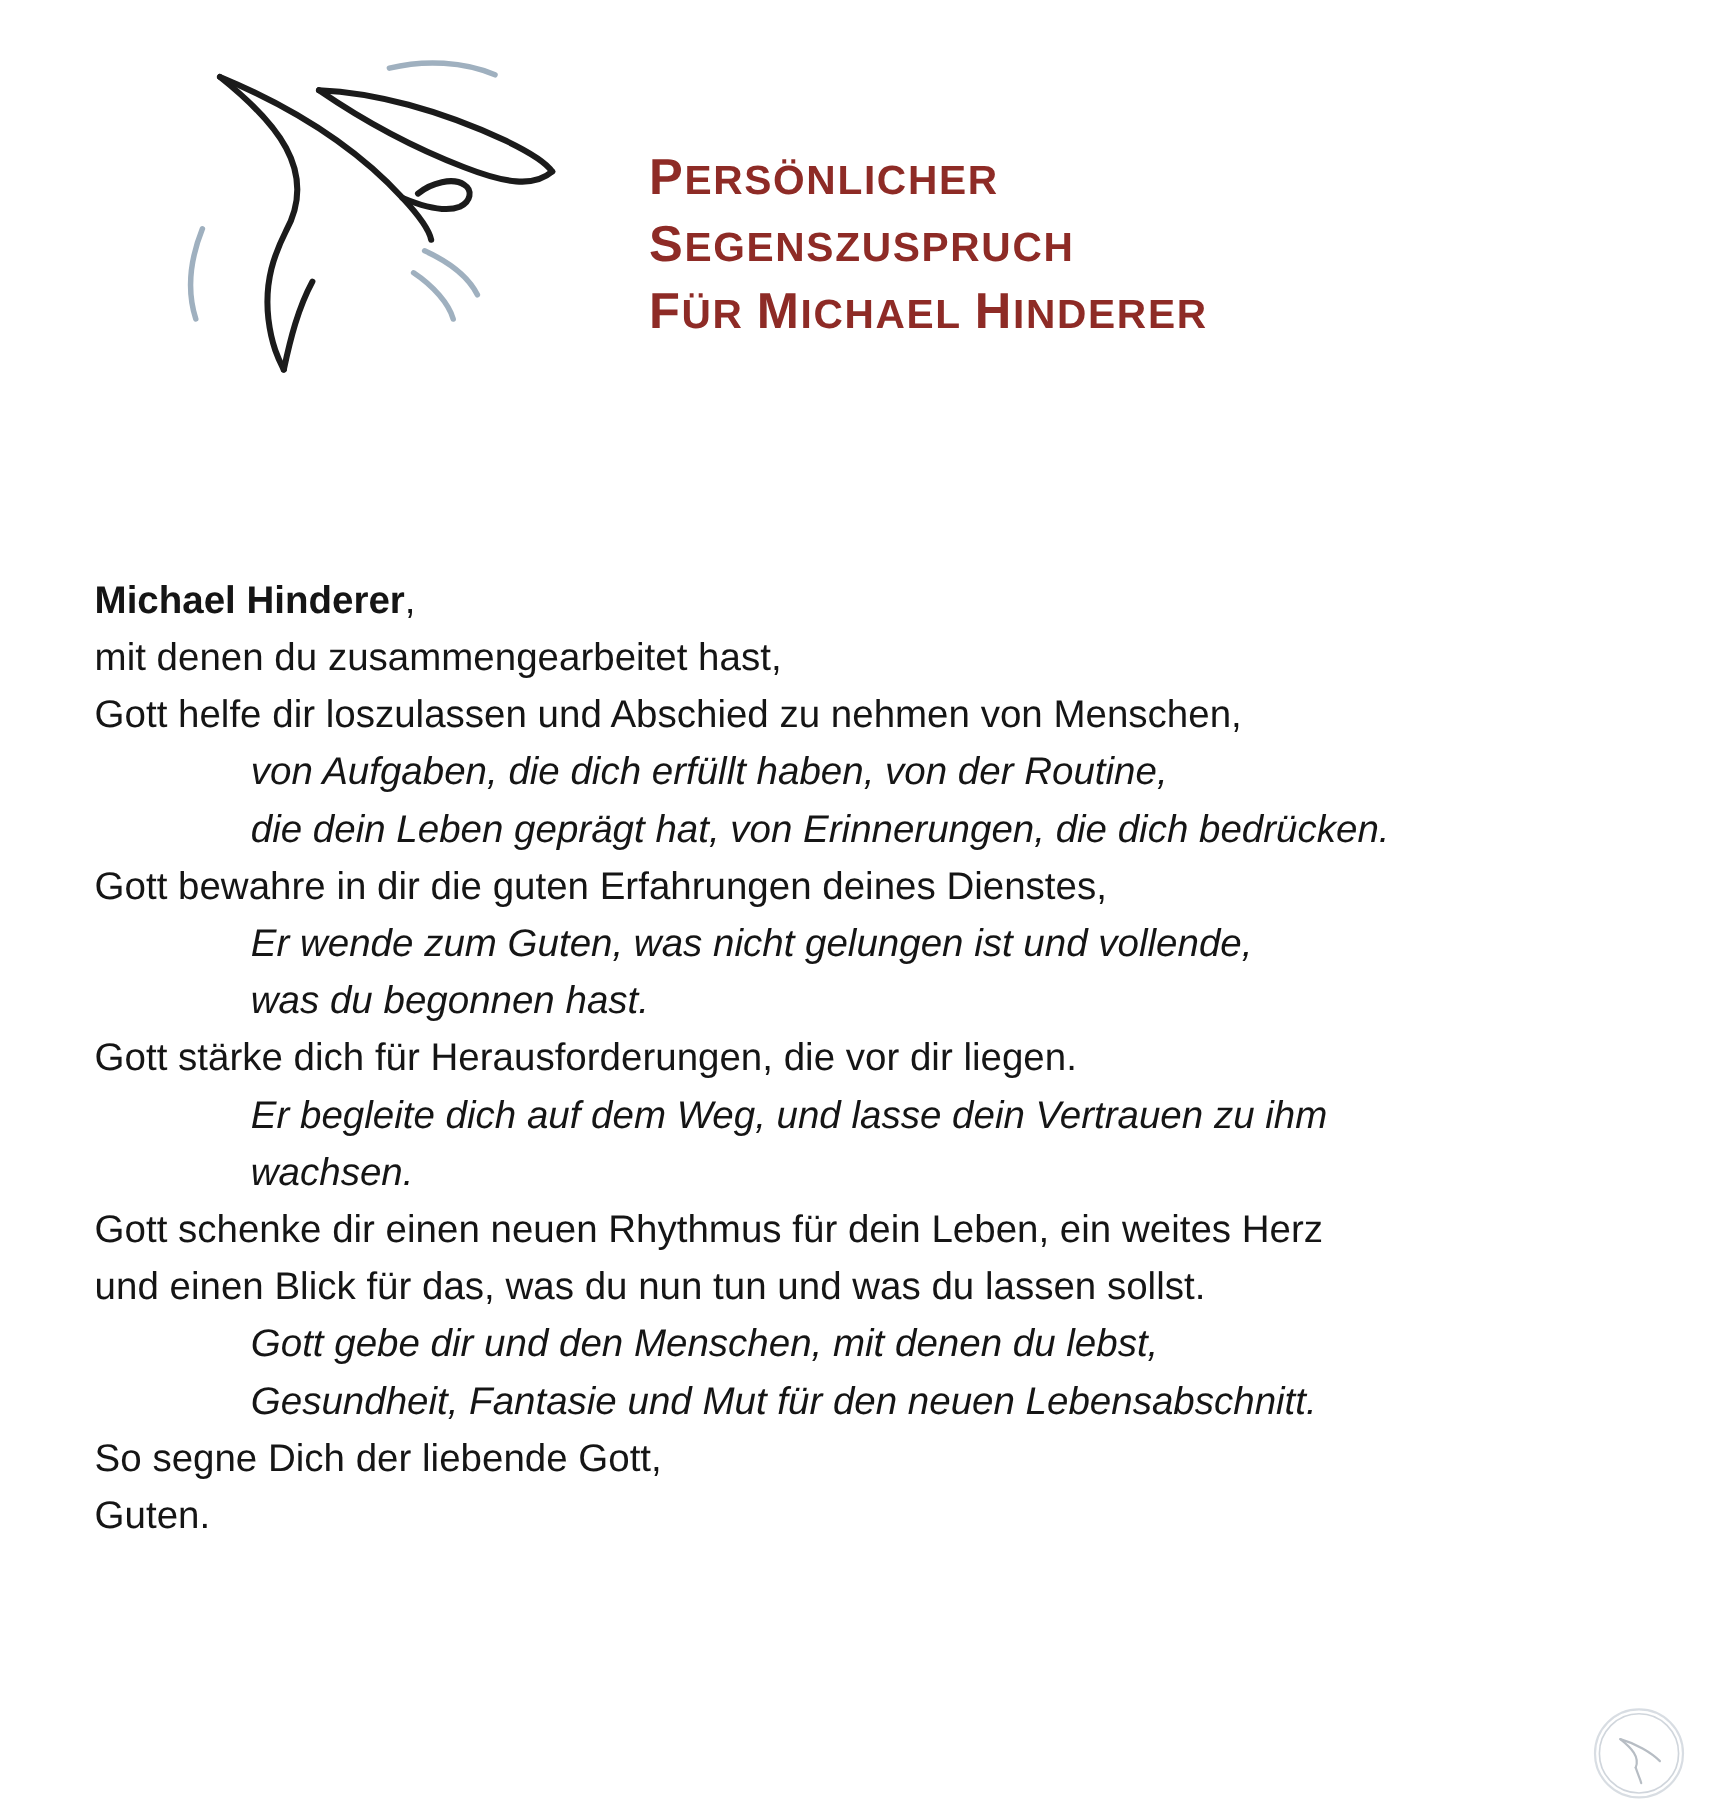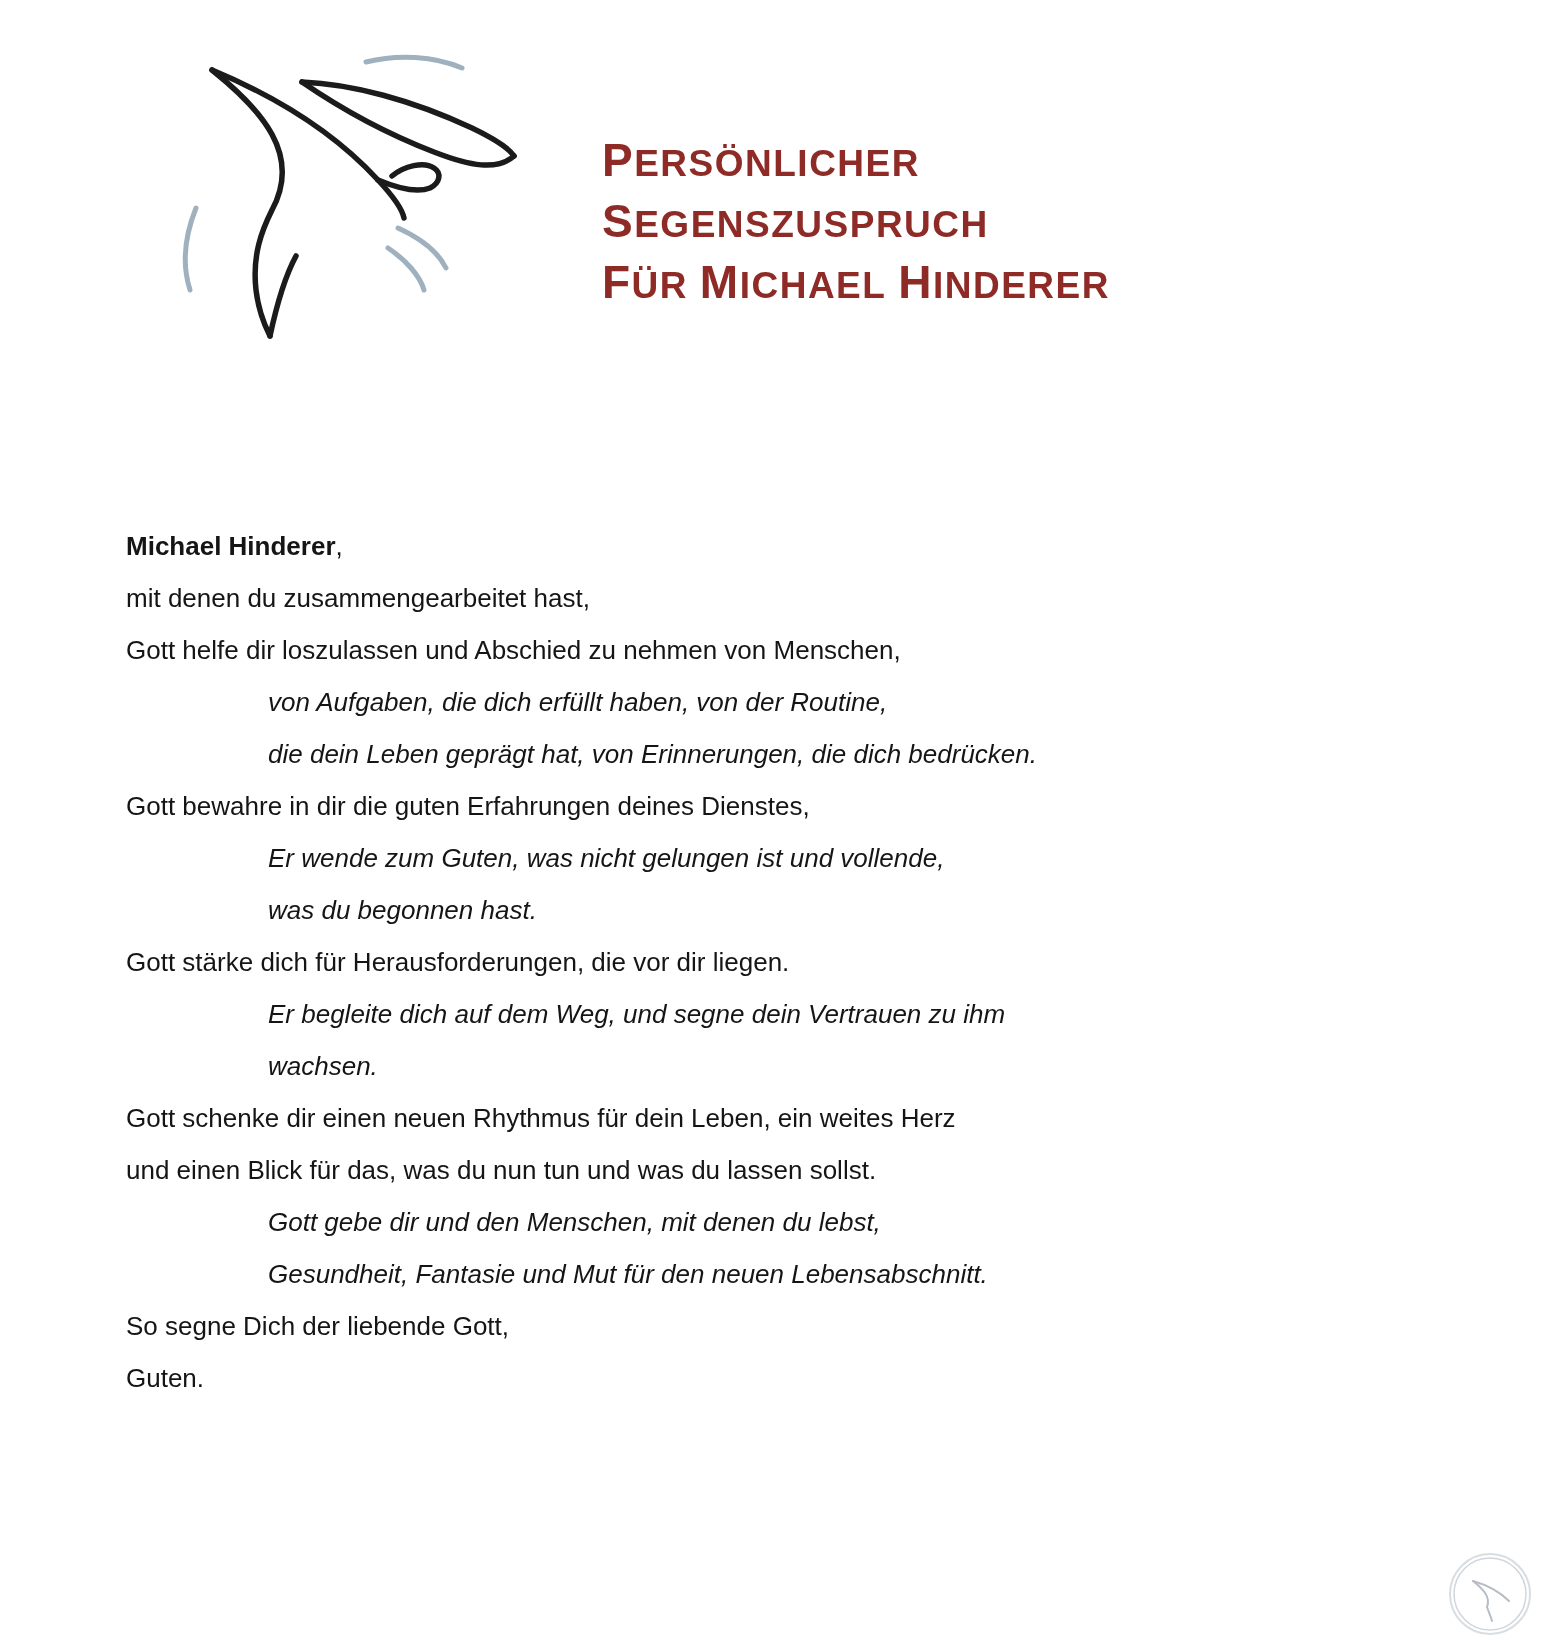--- a/index.html
+++ b/index.html
@@ -13,21 +13,21 @@
     position: relative;
     font-family: "Liberation Sans", sans-serif;
     color: #1a1a1a;
     overflow: hidden;
   }
 
   
   .header {
     position: absolute;
     top: 0;
-    left: 12px;
+    left: 0;
     width: 1320px;
     height: 400px;
   }
 
   .logo-wrap {
     position: absolute;
     left: 140px;
     top: 40px;
     width: 390px;
     height: 300px;
@@ -58,25 +58,24 @@
   }
 
   
   .letter {
     position: absolute;
     left: 86px;
     top: 520px;
     width: 1400px;
   }
   .line {
-    font-size: 26px;
+    font-size: 35px;
     line-height: 52px;
     color: #151515;
     white-space: nowrap;
-    margin-left: 40px;
   }
   .line.salutation {
     font-weight: bold;
   }
   .line.salutation .rest {
     font-weight: normal;
   }
   .line.indent {
     padding-left: 142px;
     font-style: italic;
@@ -142,21 +141,21 @@
   </div>
 
   <div class="line">mit denen du zusammengearbeitet hast,</div>
   <div class="line">Gott helfe dir loszulassen und Abschied zu nehmen von Menschen,</div>
   <div class="line indent">von Aufgaben, die dich erfüllt haben, von der Routine,</div>
   <div class="line indent">die dein Leben geprägt hat, von Erinnerungen, die dich bedrücken.</div>
   <div class="line">Gott bewahre in dir die guten Erfahrungen deines Dienstes,</div>
   <div class="line indent">Er wende zum Guten, was nicht gelungen ist und vollende,</div>
   <div class="line indent">was du begonnen hast.</div>
   <div class="line">Gott stärke dich für Herausforderungen, die vor dir liegen.</div>
-  <div class="line indent">Er begleite dich auf dem Weg, und segne dein Vertrauen zu ihm</div>
+  <div class="line indent">Er begleite dich auf dem Weg, und lasse dein Vertrauen zu ihm</div>
   <div class="line indent">wachsen.</div>
   <div class="line">Gott schenke dir einen neuen Rhythmus für dein Leben, ein weites Herz</div>
   <div class="line">und einen Blick für das, was du nun tun und was du lassen sollst.</div>
   <div class="line indent">Gott gebe dir und den Menschen, mit denen du lebst,</div>
   <div class="line indent">Gesundheit, Fantasie und Mut für den neuen Lebensabschnitt.</div>
   <div class="line">So segne Dich der liebende Gott,</div>
   <div class="line">Guten.</div>
 </div>
 
 <div class="stamp">

